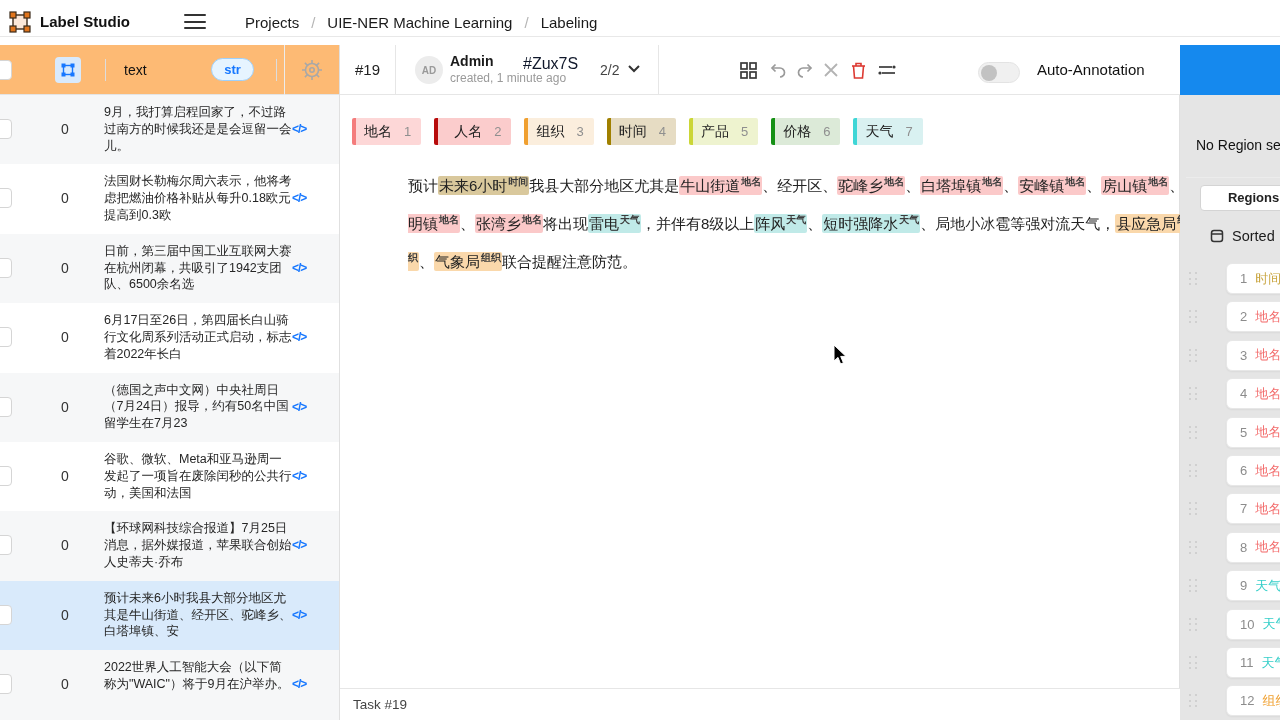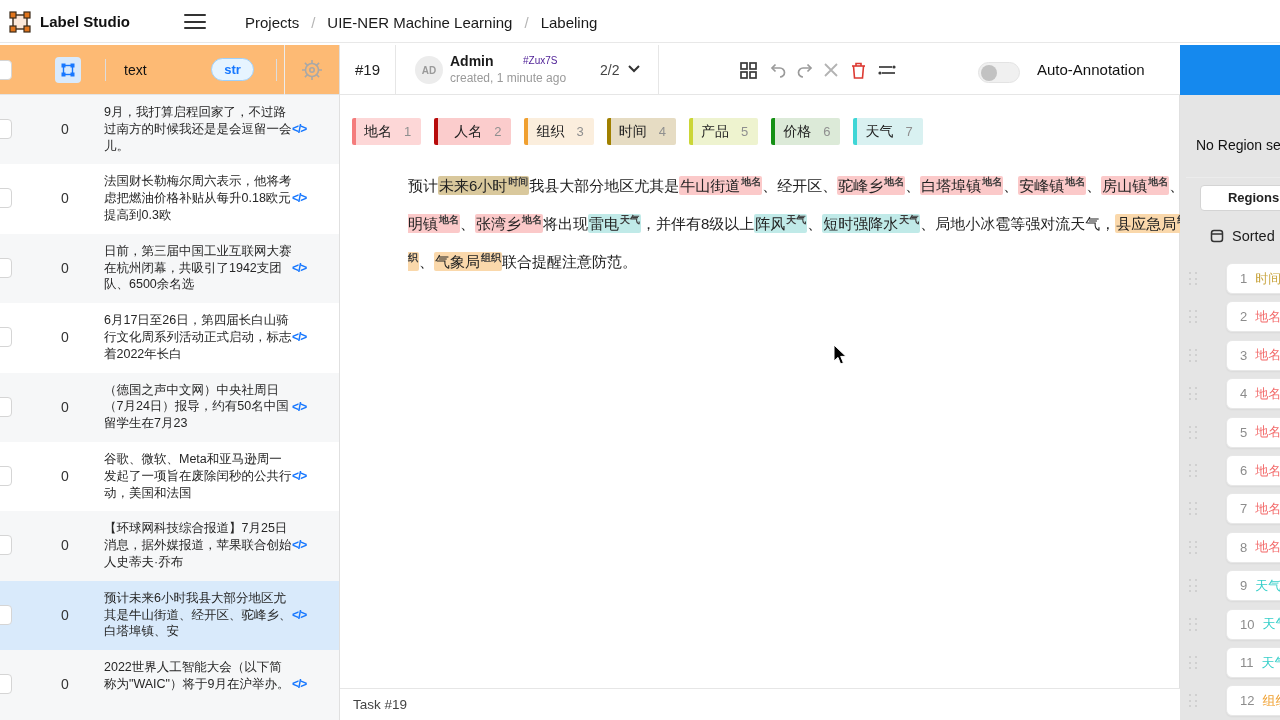--- a/index.html
+++ b/index.html
@@ -1,21 +1,21 @@
 <!DOCTYPE html>
 <html><head>
 <meta charset="utf-8">
 <style>
   * { margin:0; padding:0; box-sizing:border-box; }
   html,body { width:1280px; height:720px; overflow:hidden; background:#fff;
     font-family:"Liberation Sans","DejaVu Sans",sans-serif; color:#222; }
   svg { display:block; }
 
   
-  .header { position:absolute; left:0; top:0; width:1280px; height:43px; background:#fff;
+  .header { position:absolute; left:0; top:0; width:1280px; height:37px; background:#fff;
     border-bottom:1px solid #e8e8e8; }
   .logo { position:absolute; left:9px; top:11px; width:22px; height:22px; }
   .app-name { position:absolute; left:40px; top:13px; font-size:15px; font-weight:700; color:#111; }
   .hamburger { position:absolute; left:184px; top:14px; width:22px; height:16px; cursor:pointer; }
   .hamburger div { height:2px; background:#333; margin-bottom:4.5px; border-radius:1px; }
   .crumbs { position:absolute; left:245px; top:0; height:44px; display:flex; align-items:center; font-size:15px; }
   .crumb { color:#1a1a1a; cursor:pointer; }
   .crumb-sep { color:#b5b5b5; margin:0 12px; }
 
   
@@ -48,21 +48,21 @@
   .main { position:absolute; left:340px; top:45px; width:840px; height:675px; background:#fff;
     border-right:1px solid #e0e0e0; }
   .mtoolbar { position:absolute; left:0; top:0; width:840px; height:50px; background:#fff;
     border-bottom:1px solid #e6e6e6; }
   .tsec-border { position:absolute; top:0; width:1px; height:50px; background:#e6e6e6; }
   .task-num { position:absolute; left:0; top:16px; width:55px; text-align:center; font-size:15px; color:#222; }
   .avatar { position:absolute; left:75px; top:11px; width:28px; height:28px; border-radius:50%;
     background:#ececec; color:#9a9a9a; font-size:10px; font-weight:600;
     display:flex; align-items:center; justify-content:center; }
   .ann-name { position:absolute; left:110px; top:8px; font-size:14px; font-weight:600; color:#1a1a1a; }
-  .ann-id { position:absolute; left:183px; top:10px; font-size:10px; color:#4c1d95; }
+  .ann-id { position:absolute; left:183px; top:10px; font-size:16px; color:#0f172a; }
   .ann-created { position:absolute; left:110px; top:26px; font-size:12px; color:#9a9a9a; }
   .pager { position:absolute; left:260px; top:17px; font-size:14px; color:#444; }
   .pager-chevron { position:absolute; left:288px; top:20px; cursor:pointer; }
   .tbtn { position:absolute; top:13px; width:24px; height:24px; display:flex; align-items:center;
     justify-content:center; cursor:pointer; }
   .toggle { position:absolute; left:638px; top:17px; width:42px; height:21px; background:#f0f0f0;
     border:1px solid #e3e3e3; border-radius:11px; cursor:pointer; }
   .toggle .knob { position:absolute; left:2px; top:1.5px; width:16px; height:16px; border-radius:50%;
     background:#c2c2c2; }
   .auto-label { position:absolute; left:697px; top:16px; font-size:15px; color:#111; }

